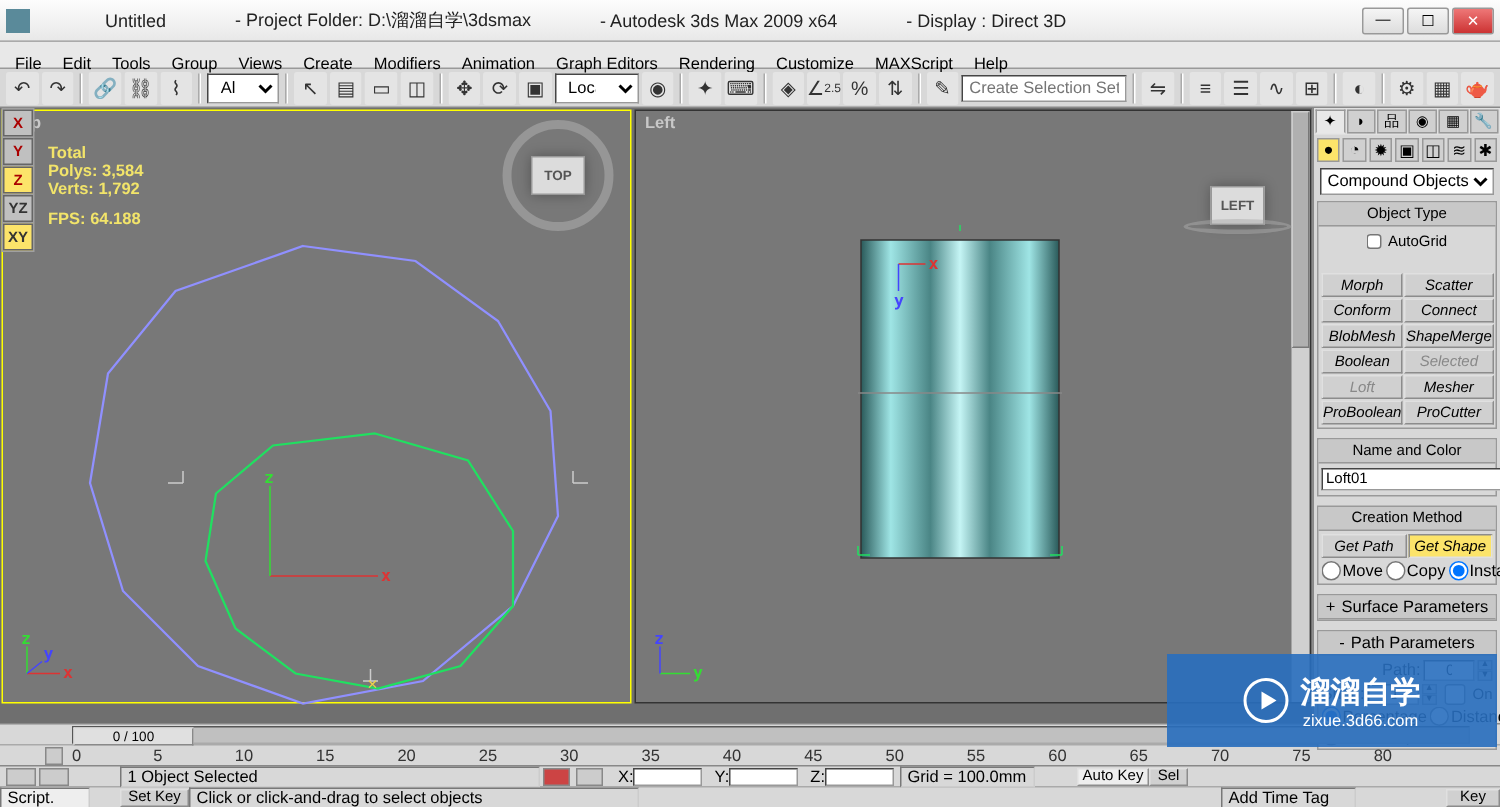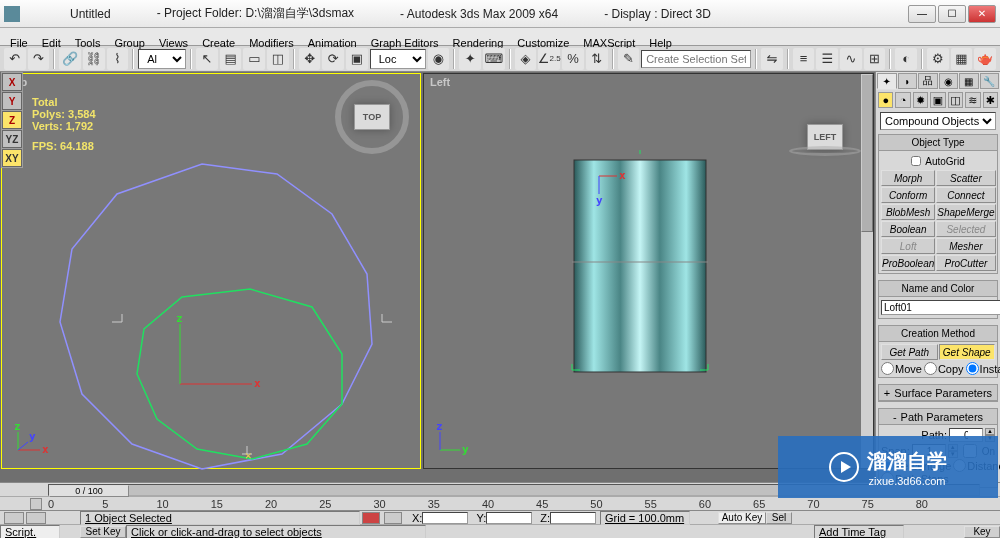--- a/index.html
+++ b/index.html
@@ -45,21 +45,21 @@
     .cmd-tab { flex:1; height:16px; background: #d0d0d0; border:1px solid #999; display:flex; align-items:center; justify-content:center; font-size:10px; }
     .cmd-tab.active { background:#e8e8e8; border-bottom-color:#e8e8e8; }
     .cmd-subtabs { height: 20px; display:flex; gap:2px; padding:2px; }
     .cmd-subtab { width:18px; height:16px; background:#d0d0d0; border:1px solid #999; display:flex; align-items:center; justify-content:center; font-size:11px; }
     .cmd-subtab.active { background:#fce46a; }
     .cmd-drop { margin: 2px 4px; }
     .cmd-drop select { width:100%; background:#fff; border:1px inset #999; height:18px; font-size:11px; }
     .rollout { margin: 2px 2px 4px; border:1px solid #999; background:#d8d8d8; }
     .rollout-head { height:16px; background:#c8c8c8; text-align:center; font-size:10px; display:flex; align-items:center; justify-content:center; border-bottom:1px solid #999; }
     .rollout-body { padding: 2px; }
-    .autogrid { display:flex; align-items:center; justify-content:center; gap:4px; height:14px; font-size:10px; margin:1px 0 2px; }
+    .autogrid { display:flex; align-items:center; justify-content:center; gap:4px; height:14px; font-size:10px; margin:1px 0 14px; }
     .btn-grid { display:grid; grid-template-columns: 1fr 1fr; gap:1px;font-style:italic; }
     .cmd-btn { height:16px; background:#d0d0d0; border:1px outset #e0e0e0; font-size:10px; display:flex; align-items:center; justify-content:center; cursor:pointer; }
     .cmd-btn.active { background:#fce46a; border-style:inset; }
     .cmd-btn.disabled { color:#888; }
     .name-row { display:flex; gap:2px; padding:1px 0; }
     .name-row input { flex:1; height:15px; border:1px inset #999; font-size:10px; padding:0 2px; }
     .radio-row { display:flex; gap:2px; font-size:10px; align-items:center; }
     .radio-row label { display:flex; align-items:center; gap:1px; }
     .spin-row { display:flex; align-items:center; gap:2px; font-size:10px; justify-content:flex-end; padding:1px 0; }
     .spin-row input { width:34px; height:14px; border:1px inset #999; font-size:10px; padding:0 14px; }
@@ -68,21 +68,21 @@
     .ck { width:10px; height:10px; }
     .ck-lbl { font-size:10px; }
     
     
     .slider-row { height:14px; background:#d8d8d8; display:flex; align-items:center; border-top:1px solid #888; }
     .slider-track { flex:1; height:12px; background:#c0c0c0; margin:0 20px; position:relative; border:1px inset #aaa; }
     .slider-thumb { position:absolute; left:0; width:80px; height:12px; background:#e0e0e0; border:1px outset #ddd; display:flex; align-items:center; justify-content:center; font-size:9px; }
     .ruler-row { height:14px; background:#d8d8d8; display:flex; align-items:center; padding:0 30px; gap:0; font-size:9px; color:#333; border-top:1px solid #aaa; }
     .ruler-tick { flex:1; text-align:left; }
     .status-row { height:14px; background:#d8d8d8; display:flex; align-items:center; border-top:1px solid #888; font-size:10px; }
-    .status-cell { border:1px inset #ccc; padding:0 4px; height:14px; display:flex; align-items:center;text-decoration:underline; }
+    .status-cell { border:1px inset #ccc; padding:0 4px; height:14px; display:flex; align-items:center; }
     .status-row2 { height:14px; background:#d8d8d8; display:flex; align-items:center; border-top:1px solid #aaa; font-size:10px; }
     
     .axis-bar { position:absolute; left:1px; top:72px; width:22px; background:#a0a0a0; z-index:5; }
     .axis-btn { width:20px; height:18px; background:#c0c0c0; border:1px solid #666; margin:1px; display:flex; align-items:center; justify-content:center; font-size:10px; font-weight:bold; color:#a00; }
     .axis-btn.z { background:#fce46a; }
     .axis-btn.xy { background:#fce46a; }
     
     .watermark { position:absolute; right:2px; bottom:40px; width:220px; height:62px; background:rgba(40,110,190,.9); color:#fff; display:flex; align-items:center; justify-content:center; font-size:14px; z-index:20; }
     .watermark .play { width:30px; height:30px; border:2px solid #fff; border-radius:50%; margin-right:8px; display:flex; align-items:center; justify-content:center; }
     .watermark .play::after { content:""; border-left:10px solid #fff; border-top:6px solid transparent; border-bottom:6px solid transparent; margin-left:3px; }

